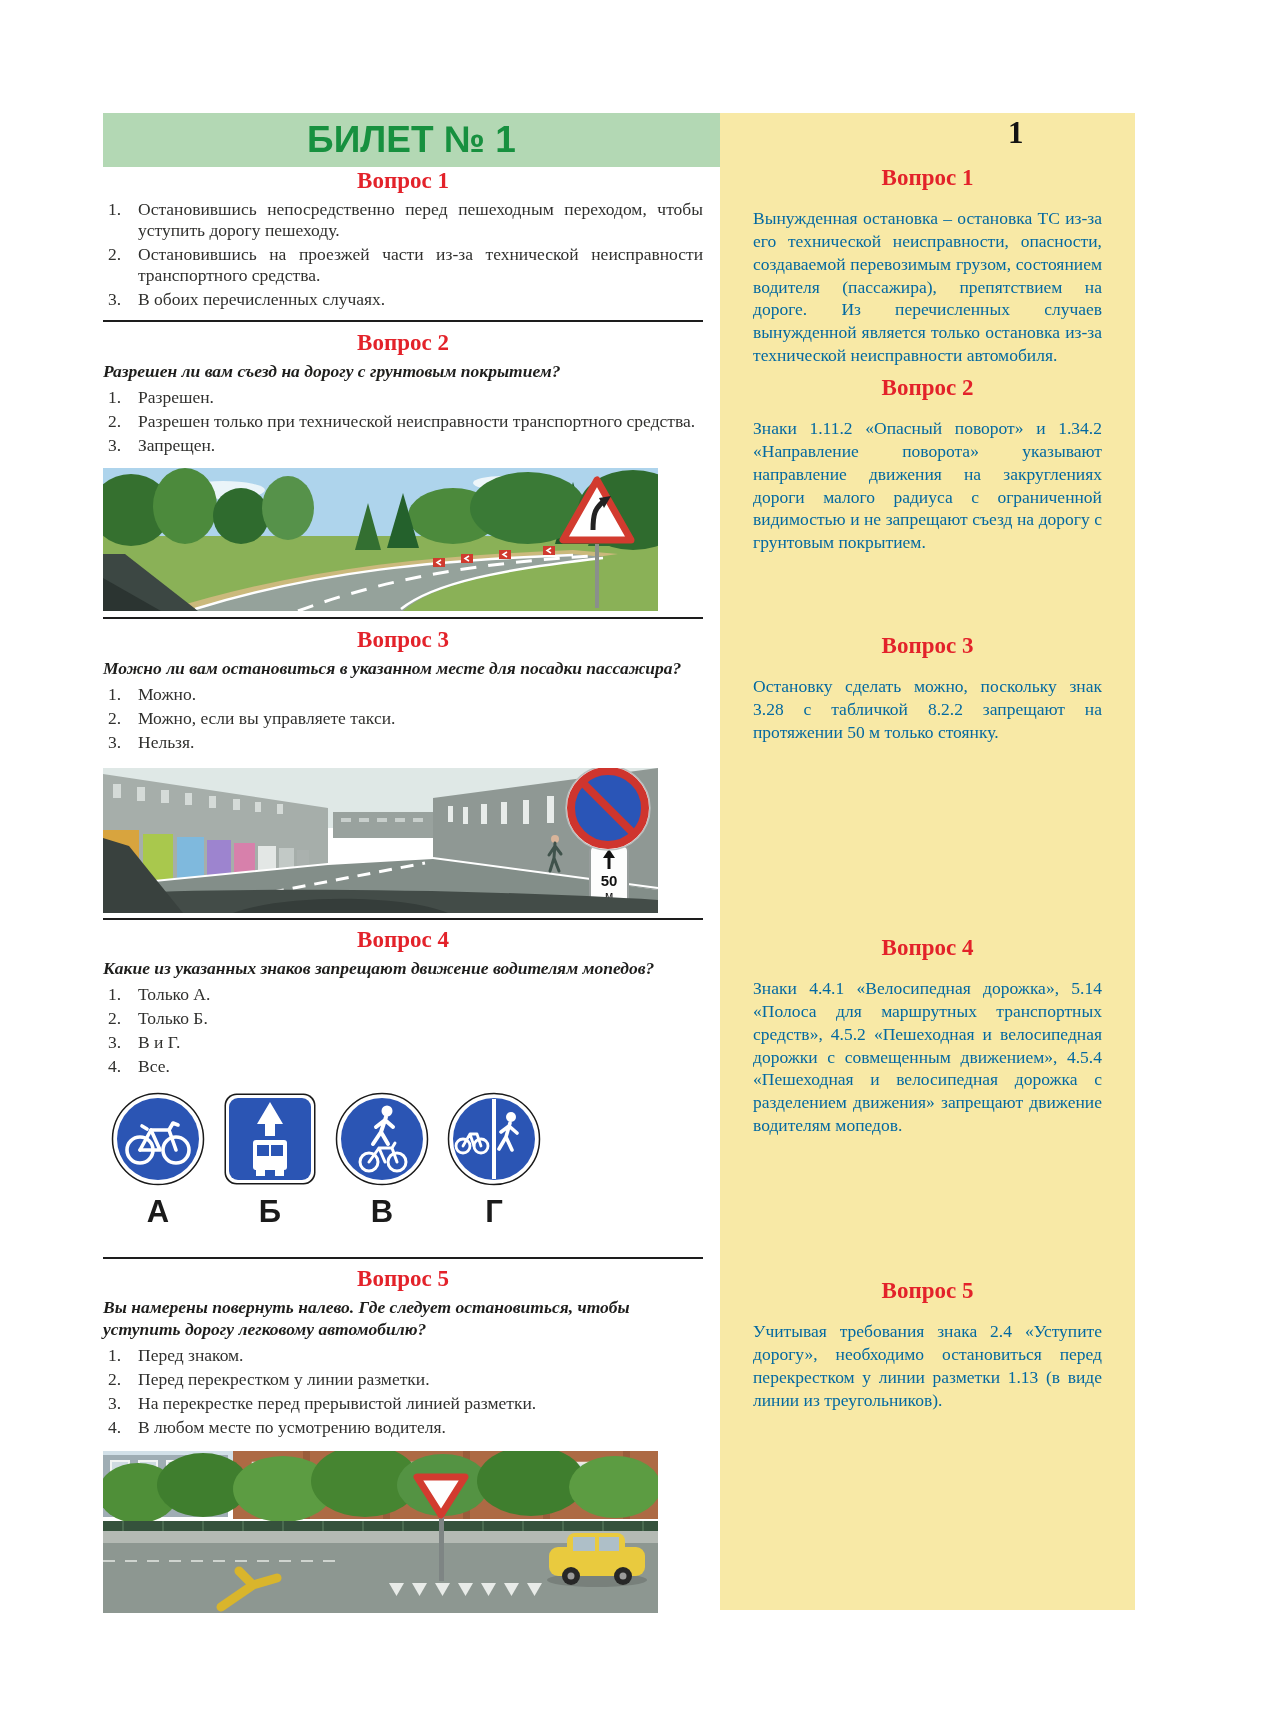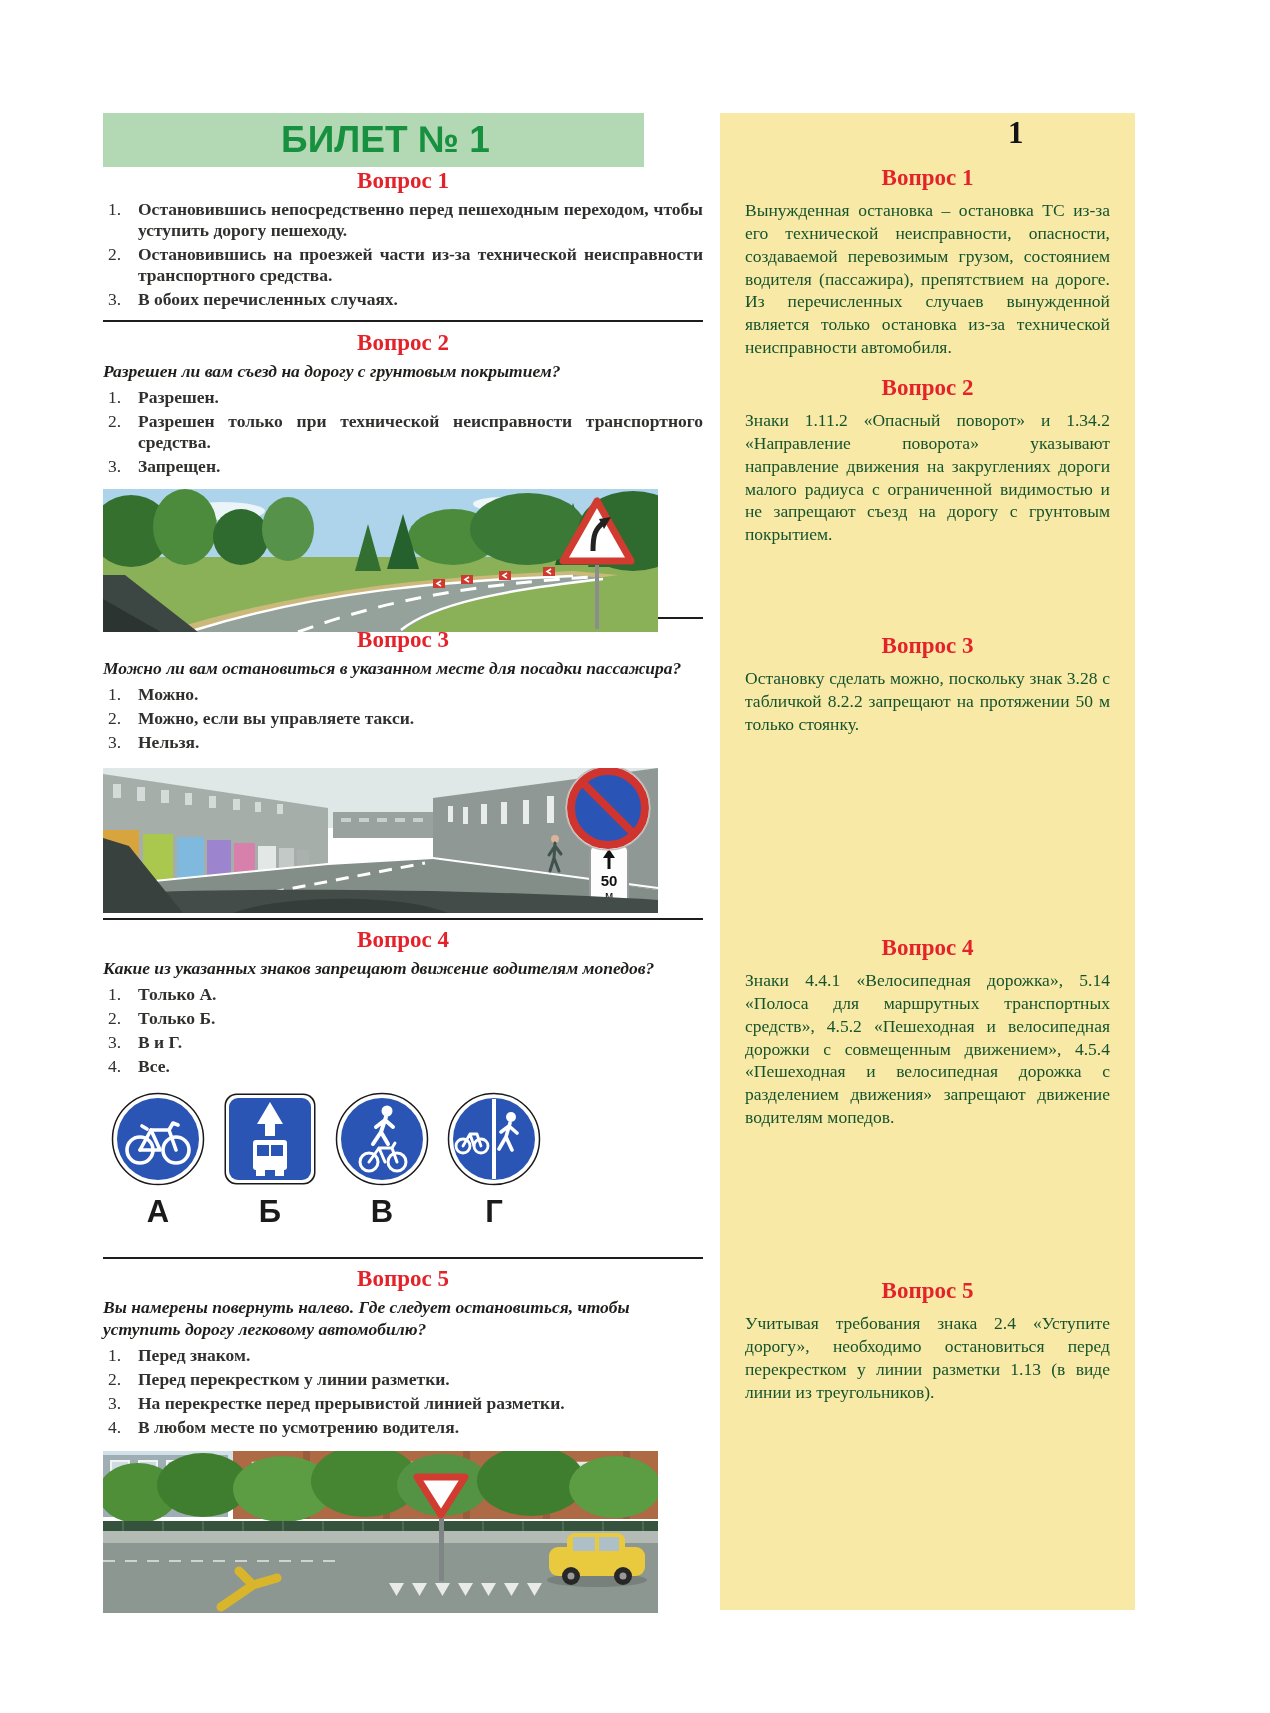--- a/index.html
+++ b/index.html
@@ -1,33 +1,33 @@
 <!DOCTYPE html>
 <html><head>
 <meta charset="utf-8">
 <style>
   html,body{margin:0;padding:0;background:#ffffff;}
   .page{position:relative;width:1270px;height:1713px;background:#ffffff;overflow:hidden;
         font-family:"Liberation Serif",serif;}
-  .green-bar{position:absolute;left:103px;top:113px;width:517px;height:54px;background:#b3d8b4;
-             display:flex;align-items:center;justify-content:center;padding-left:24px;}
+  .green-bar{position:absolute;left:103px;top:113px;width:617px;height:54px;background:#b3d8b4;
+             display:flex;align-items:center;justify-content:center;}
   .green-bar .title{font-family:"Liberation Sans",sans-serif;font-weight:bold;font-size:37px;
                     color:#17903f;letter-spacing:0px;}
   .yellow-panel{position:absolute;left:720px;top:113px;width:415px;height:1497px;background:#f8e9a6;}
   .page-num{position:absolute;top:2px;left:288px;font:bold 31px "Liberation Serif",serif;color:#131313;}
   .ans{position:absolute;left:17px;width:381px;}
   .a1{top:52px;} .a2{top:262px;} .a3{top:520px;} .a4{top:822px;} .a5{top:1165px;}
   .q-head{font:bold 23px/1.15 "Liberation Serif",serif;color:#e3222a;margin:0 0 5px 0;text-align:center;}
-  .a-text{font:17.5px/1.3 "Liberation Serif",serif;color:#14532d;text-align:justify;margin:8px;}
+  .a-text{font:17.5px/1.3 "Liberation Serif",serif;color:#0369a1;text-align:justify;margin:16px;}
   .qblock{position:absolute;left:103px;width:600px;}
   .q1{top:168px;} .q2{top:330px;} .q3{top:627px;} .q4{top:927px;} .q5{top:1266px;}
   .q-text{font:bold italic 17.5px/1.25 "Liberation Serif",serif;color:#1e1e1c;margin:0 0 4px 0;}
   .opt{display:flex;font:17.5px/1.2 "Liberation Serif",serif;color:#30302e;margin:0 0 3px 0;}
   .opt-n{width:30px;flex:none;padding-left:5px;}
-  .opt-t{flex:1;text-align:justify;font-weight:bold;}
+  .opt-t{flex:1;text-align:justify;}
   .divider{position:absolute;left:103px;width:600px;height:0;border-top:2px solid #1d1d1d;}
   .d1{top:320px;} .d2{top:617px;} .d3{top:918px;} .d4{top:1257px;}
   .scene{display:block;margin-top:12px;}
   .scene-q3{margin-top:15px;}
   .scene-q5{margin-top:13px;}
   .signs{display:flex;gap:18px;padding-left:8px;margin-top:15px;}
   .sign{width:94px;height:94px;flex:none;}
   .sign-labels{display:flex;gap:18px;padding-left:8px;margin-top:8px;}
   .sign-label{width:94px;text-align:center;font:bold 31px "Liberation Sans",sans-serif;color:#1b1b1b;}
 </style>

